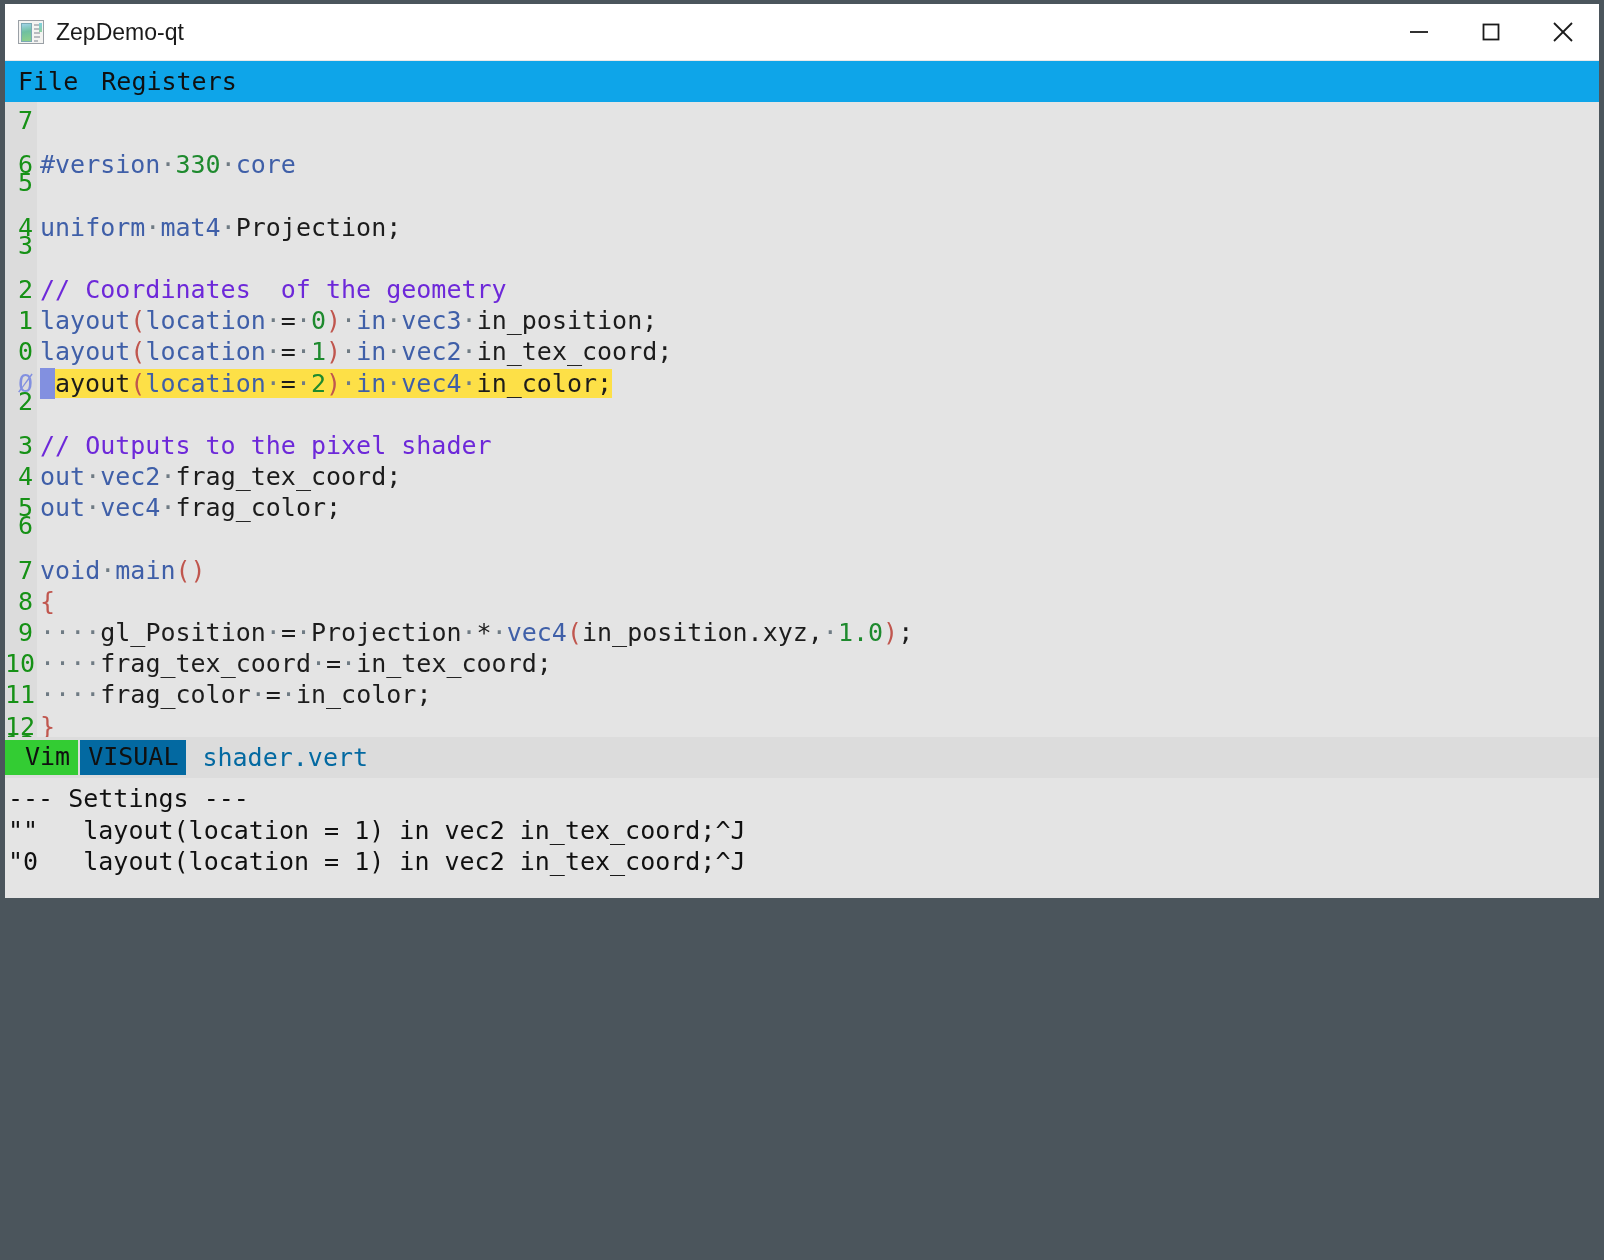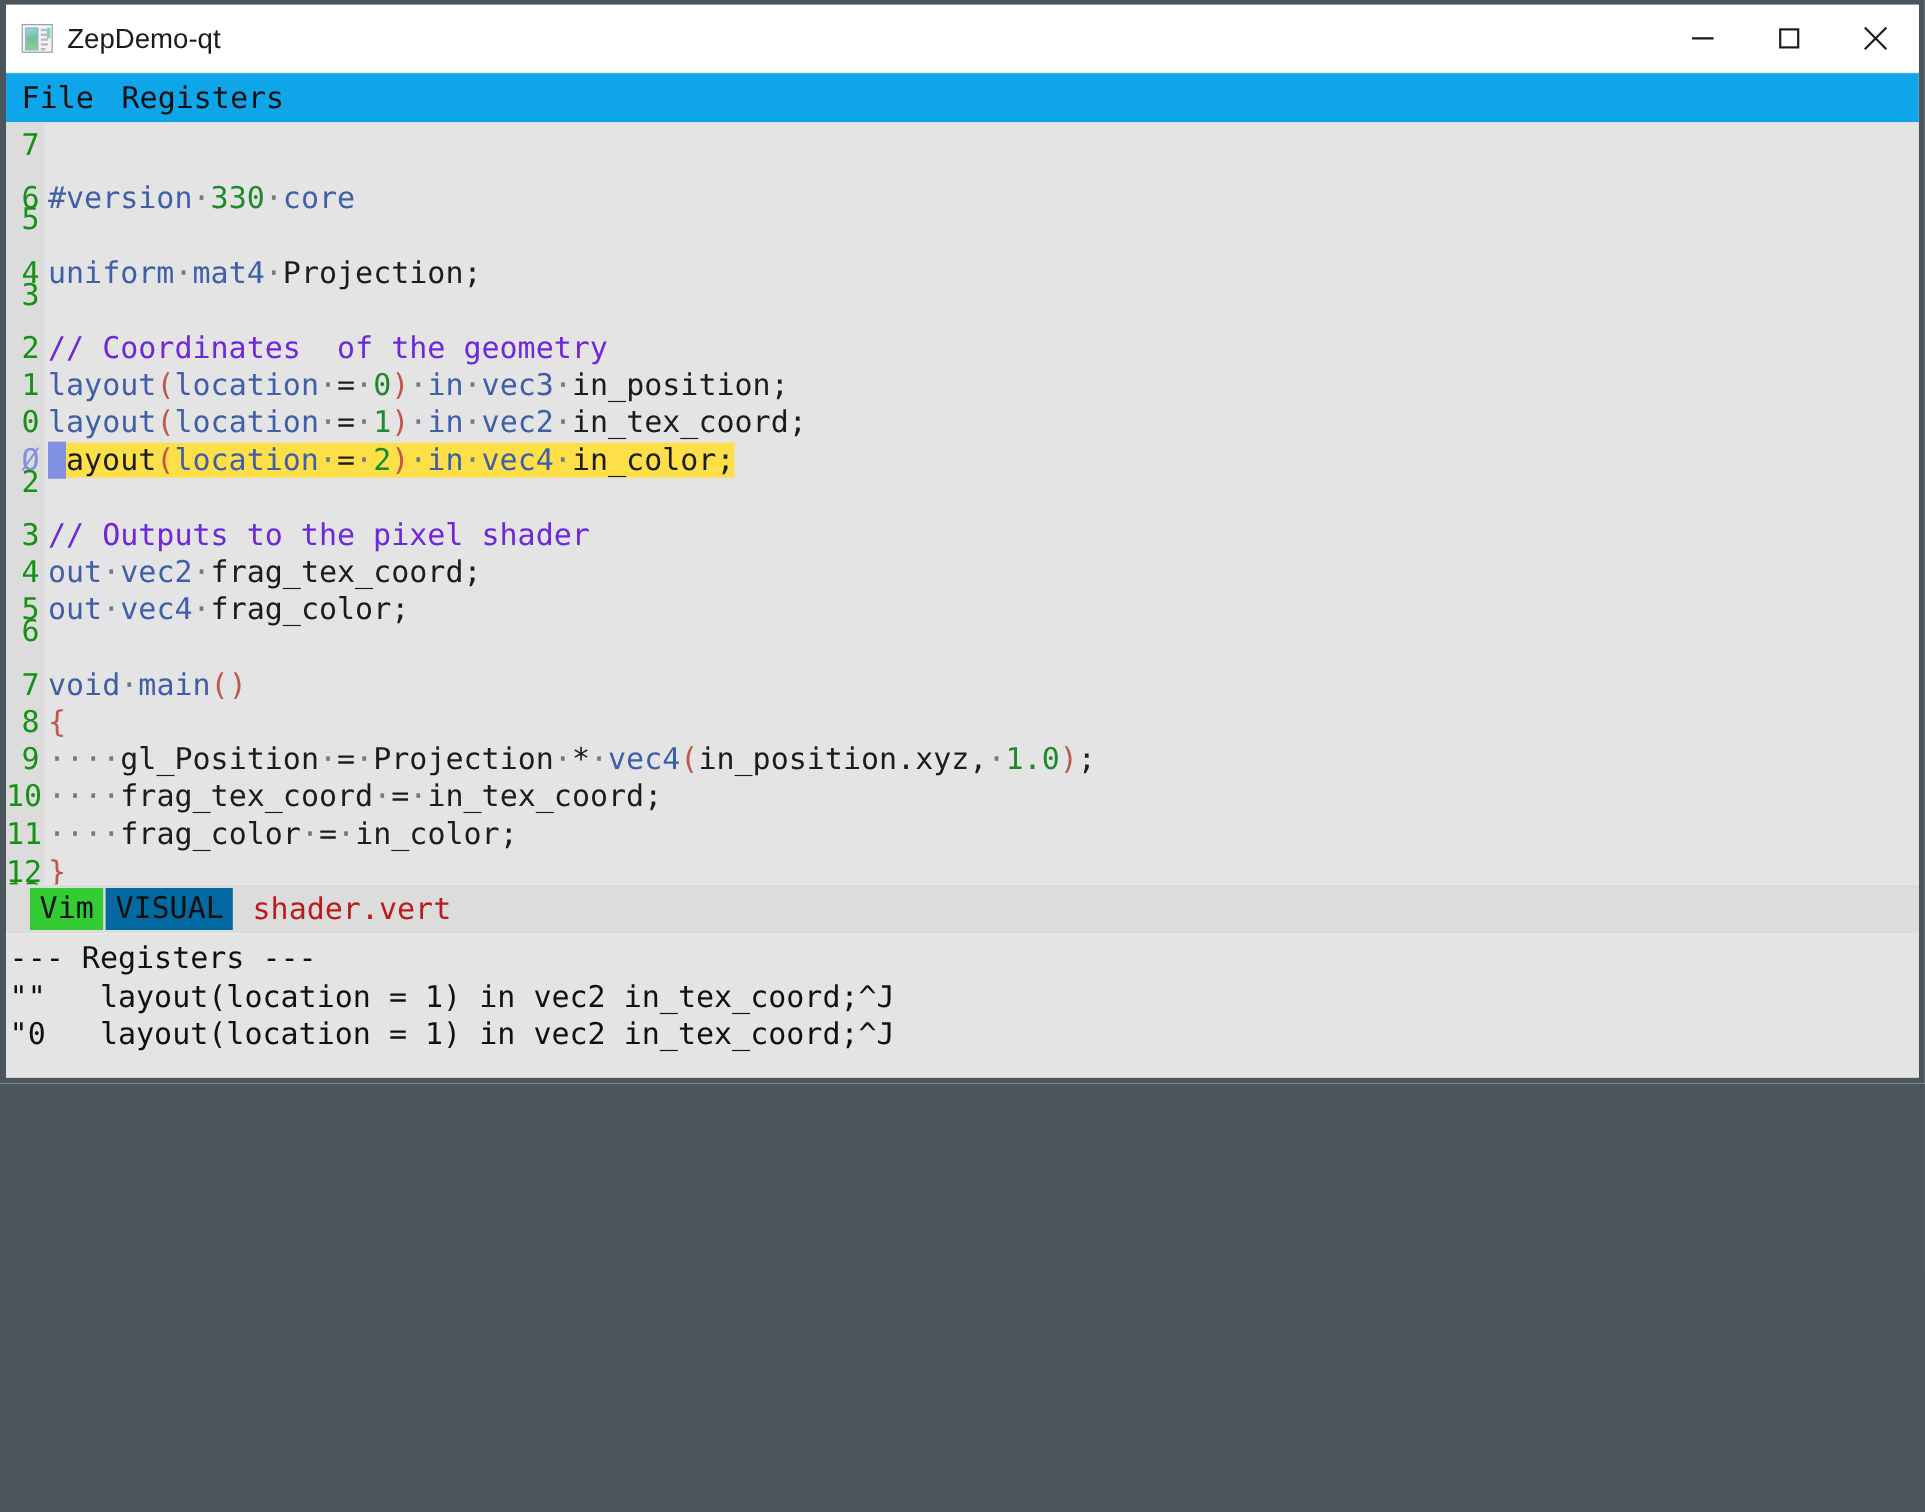--- a/index.html
+++ b/index.html
@@ -199,34 +199,34 @@
     display: flex;
     align-items: center;
     font-family: "DejaVu Sans Mono", monospace;
     font-size: 25px;
     color: #101010;
     white-space: pre;
   }
   #badge-vim {
     background: #33cc33;
     color: #101010;
-    padding: 2px 8px 4px 8px;
-    margin-left: 20px;
+    padding: 2px 8px 4px 20px;
+    margin-left: 0;
     white-space: pre;
   }
   #badge-mode {
     background: #0369a1;
     color: #101010;
     padding: 2px 8px 4px 8px;
     margin-left: 2px;
     white-space: pre;
   }
   #status-filename {
     margin-left: 16px;
-    color: #b91c1c;
+    color: #0369a1;
     white-space: pre;
   }
 
   
   #registers-panel {
     height: 115px;
     min-height: 115px;
     background: #e4e4e4;
     font-family: "DejaVu Sans Mono", monospace;
     font-size: 25px;
@@ -287,15 +287,15 @@
     <div id="gutter-bg"></div>
     <div id="code-area"><div class="code-line"><span class="ln">7</span><span class="code-text"></span></div><div class="code-line"><span class="ln">6</span><span class="code-text"><span class="t-pre">#version</span><span class="t-dot">·</span><span class="t-num">330</span><span class="t-dot">·</span><span class="t-pre">core</span></span></div><div class="code-line"><span class="ln">5</span><span class="code-text"></span></div><div class="code-line"><span class="ln">4</span><span class="code-text"><span class="t-kw">uniform</span><span class="t-dot">·</span><span class="t-kw">mat4</span><span class="t-dot">·</span><span class="t-plain">Projection</span><span class="t-plain">;</span></span></div><div class="code-line"><span class="ln">3</span><span class="code-text"></span></div><div class="code-line"><span class="ln">2</span><span class="code-text"><span class="t-comment">// Coordinates  of the geometry</span></span></div><div class="code-line"><span class="ln">1</span><span class="code-text"><span class="t-kw">layout</span><span class="t-paren">(</span><span class="t-kw">location</span><span class="t-dot">·</span><span class="t-plain">=</span><span class="t-dot">·</span><span class="t-num">0</span><span class="t-paren">)</span><span class="t-dot">·</span><span class="t-kw">in</span><span class="t-dot">·</span><span class="t-kw">vec3</span><span class="t-dot">·</span><span class="t-plain">in_position</span><span class="t-plain">;</span></span></div><div class="code-line"><span class="ln">0</span><span class="code-text"><span class="t-kw">layout</span><span class="t-paren">(</span><span class="t-kw">location</span><span class="t-dot">·</span><span class="t-plain">=</span><span class="t-dot">·</span><span class="t-num">1</span><span class="t-paren">)</span><span class="t-dot">·</span><span class="t-kw">in</span><span class="t-dot">·</span><span class="t-kw">vec2</span><span class="t-dot">·</span><span class="t-plain">in_tex_coord</span><span class="t-plain">;</span></span></div><div class="code-line"><span class="ln cur">Ø</span><span class="code-text"><span class="sel"><span class="cursor-block">l</span><span class="t-plain">ayout</span><span class="t-paren">(</span><span class="t-kw">location</span><span class="t-dot">·</span><span class="t-plain">=</span><span class="t-dot">·</span><span class="t-num">2</span><span class="t-paren">)</span><span class="t-dot">·</span><span class="t-kw">in</span><span class="t-dot">·</span><span class="t-kw">vec4</span><span class="t-dot">·</span><span class="t-plain">in_color</span><span class="t-plain">;</span></span></span></div><div class="code-line"><span class="ln">2</span><span class="code-text"></span></div><div class="code-line"><span class="ln">3</span><span class="code-text"><span class="t-comment">// Outputs to the pixel shader</span></span></div><div class="code-line"><span class="ln">4</span><span class="code-text"><span class="t-kw">out</span><span class="t-dot">·</span><span class="t-kw">vec2</span><span class="t-dot">·</span><span class="t-plain">frag_tex_coord</span><span class="t-plain">;</span></span></div><div class="code-line"><span class="ln">5</span><span class="code-text"><span class="t-kw">out</span><span class="t-dot">·</span><span class="t-kw">vec4</span><span class="t-dot">·</span><span class="t-plain">frag_color</span><span class="t-plain">;</span></span></div><div class="code-line"><span class="ln">6</span><span class="code-text"></span></div><div class="code-line"><span class="ln">7</span><span class="code-text"><span class="t-kw">void</span><span class="t-dot">·</span><span class="t-kw">main</span><span class="t-paren">(</span><span class="t-paren">)</span></span></div><div class="code-line"><span class="ln">8</span><span class="code-text"><span class="t-brace">{</span></span></div><div class="code-line"><span class="ln">9</span><span class="code-text"><span class="t-dot">·</span><span class="t-dot">·</span><span class="t-dot">·</span><span class="t-dot">·</span><span class="t-plain">gl_Position</span><span class="t-dot">·</span><span class="t-plain">=</span><span class="t-dot">·</span><span class="t-plain">Projection</span><span class="t-dot">·</span><span class="t-plain">*</span><span class="t-dot">·</span><span class="t-kw">vec4</span><span class="t-paren">(</span><span class="t-plain">in_position</span><span class="t-plain">.</span><span class="t-plain">xyz</span><span class="t-plain">,</span><span class="t-dot">·</span><span class="t-num">1.0</span><span class="t-paren">)</span><span class="t-plain">;</span></span></div><div class="code-line"><span class="ln">10</span><span class="code-text"><span class="t-dot">·</span><span class="t-dot">·</span><span class="t-dot">·</span><span class="t-dot">·</span><span class="t-plain">frag_tex_coord</span><span class="t-dot">·</span><span class="t-plain">=</span><span class="t-dot">·</span><span class="t-plain">in_tex_coord</span><span class="t-plain">;</span></span></div><div class="code-line"><span class="ln">11</span><span class="code-text"><span class="t-dot">·</span><span class="t-dot">·</span><span class="t-dot">·</span><span class="t-dot">·</span><span class="t-plain">frag_color</span><span class="t-dot">·</span><span class="t-plain">=</span><span class="t-dot">·</span><span class="t-plain">in_color</span><span class="t-plain">;</span></span></div><div class="code-line"><span class="ln">12</span><span class="code-text"><span class="t-brace">}</span></span></div><div class="code-line"><span class="ln">13</span><span class="code-text"></span></div></div>
   </div>
 
   <div id="status-bar">
     <span id="badge-vim">Vim</span>
     <span id="badge-mode">VISUAL</span>
     <span id="status-filename">shader.vert</span>
   </div>
 
-  <div id="registers-panel"><div class="reg-line">--- Registers ---</div><div class="reg-line"><span>""</span><span>   </span><span>layout(location = 1) in vec2 in_tex_coord;^J</span></div><div class="reg-line"><span>"0</span><span>   </span><span>layout(location = 1) in vec2 in_tex_coord;^J</span></div></div>
+  <div id="registers-panel"><div class="reg-line">--- Settings ---</div><div class="reg-line"><span>""</span><span>   </span><span>layout(location = 1) in vec2 in_tex_coord;^J</span></div><div class="reg-line"><span>"0</span><span>   </span><span>layout(location = 1) in vec2 in_tex_coord;^J</span></div></div>
 
 </div>
 
 </body></html>

